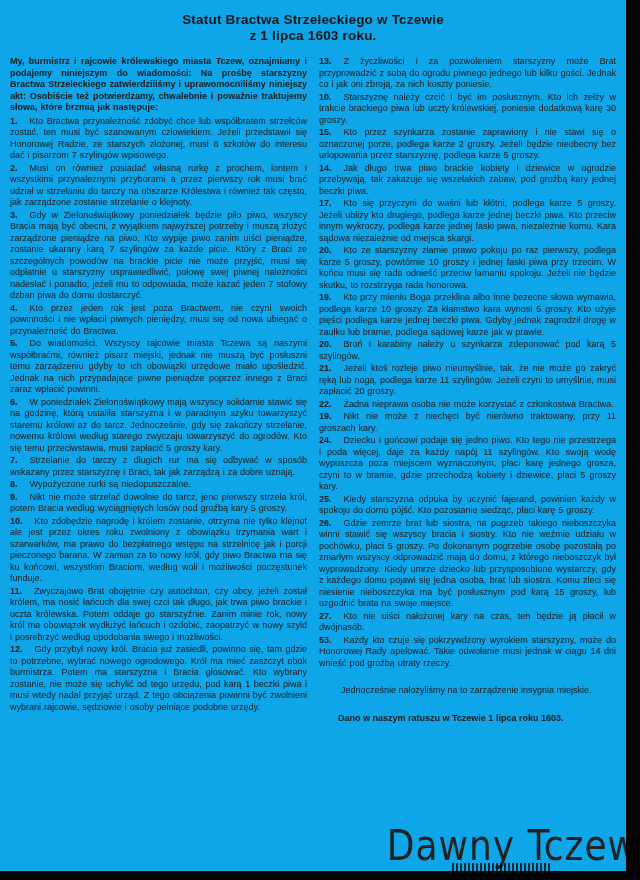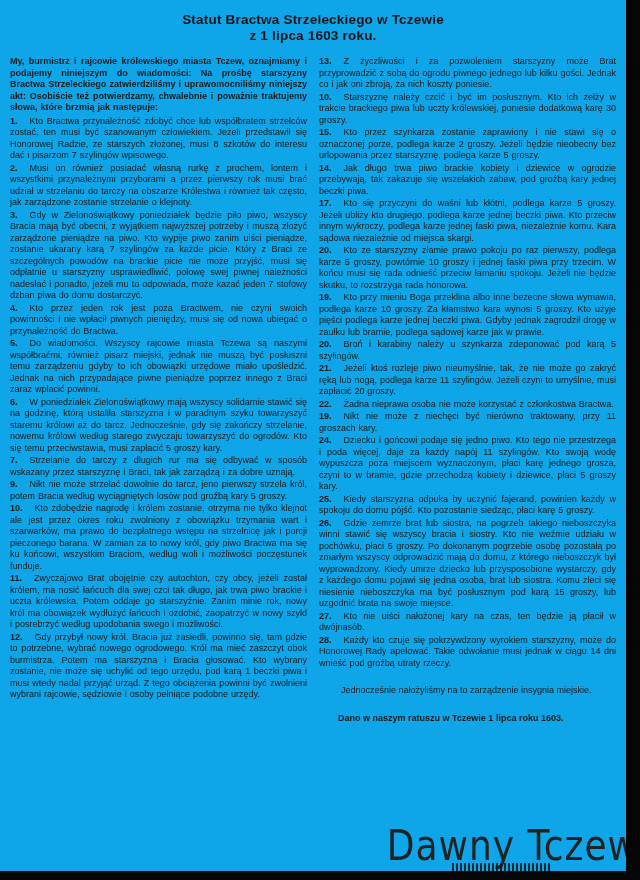--- a/index.html
+++ b/index.html
@@ -61,20 +61,21 @@
     <div class="col">
       <p class="intro">My, burmistrz i rajcowie królewskiego miasta Tczew, oznajmiamy i podajemy niniejszym do wiadomości: Na prośbę starszyzny Bractwa Strzeleckiego zatwierdziliśmy i uprawomocniliśmy niniejszy akt: Osobiście też potwierdzamy, chwalebnie i poważnie traktujemy słowa, które brzmią jak następuje:</p>
       <div>
           <p class="para"><span class="num">1.</span>Kto Bractwa przynależność zdobyć chce lub współbratem strzelców zostać, ten musi być szanowanym człowiekiem. Jeżeli przedstawił się Honorowej Radzie, ze starszych złożonej, musi 8 szkotów do interesu dać i pisarzom 7 szylingów wpisowego.</p>
           <p class="para"><span class="num">2.</span>Musi on również posiadać własną rurkę z prochem, lontem i wszystkimi przynależnymi przyborami a przez pierwszy rok musi brać udział w strzelaniu do tarczy na obszarze Królestwa i również tak często, jak zarządzone zostanie strzelanie o klejnoty.</p>
           <p class="para"><span class="num">3.</span>Gdy w Zielonoświątkowy poniedziałek będzie piło piwo, wszyscy Bracia mają być obecni, z wyjątkiem najwyższej potrzeby i muszą złożyć zarządzone pieniądze na piwo. Kto wypije piwo zanim uiści pieniądze, zostanie ukarany karą 7 szylingów za każde picie. Który z Braci ze szczególnych powodów na brackie picie nie może przyjść, musi się odpłatnie u starszyzny usprawiedliwić, połowę swej piwnej należności nadesłać i ponadto, jeżeli mu to odpowiada, może kazać jeden 7 stofowy dzban piwa do domu dostarczyć.</p>
           <p class="para"><span class="num">4.</span>Kto przez jeden rok jest poza Bractwem, nie czyni swoich powinności i nie wpłacił piwnych pieniędzy, musi się od nowa ubiegać o przynależność do Bractwa.</p>
           <p class="para"><span class="num">5.</span>Do wiadomości. Wszyscy rajcowie miasta Tczewa są naszymi współbraćmi, również pisarz miejski, jednak nie muszą być posłuszni temu zarządzeniu gdyby to ich obowiązki urzędowe miało upośledzić. Jednak na nich przypadające piwne pieniądze poprzez innego z Braci zaraz wpłacić powinni.</p>
           <p class="para"><span class="num">6.</span>W poniedziałek Zielonoświątkowy mają wszyscy solidarnie stawić się na godzinę, którą ustaliła starszyzna i w paradnym szyku towarzyszyć staremu królowi aż do tarcz. Jednocześnie, gdy się zakończy strzelanie, nowemu królowi według starego zwyczaju towarzyszyć do ogrodów. Kto się temu przeciwstawia, musi zapłacić 5 groszy kary.</p>
           <p class="para"><span class="num">7.</span>Strzelanie do tarczy z długich rur ma się odbywać w sposób wskazany przez starszyznę i Braci, tak jak zarządzą i za dobre uznają.</p>
+          <p class="para"><span class="num">8.</span>Wypożyczone rurki są niedopuszczalne.</p>
           <p class="para"><span class="num">9.</span>Nikt nie może strzelać dowolnie do tarcz, jeno pierwszy strzela król, potem Bracia według wyciągniętych losów pod groźbą kary 5 groszy.</p>
           <p class="para"><span class="num">10.</span>Kto zdobędzie nagrodę i królem zostanie, otrzyma nie tylko klejnot ale jest przez okres roku zwolniony z obowiązku trzymania wart i szarwarków, ma prawo do bezpłatnego wstępu na strzelnicę jak i porcji pieczonego barana. W zamian za to nowy król, gdy piwo Bractwa ma się ku końcowi, wszystkim Braciom, według woli i możliwości poczęstunek funduje.</p>
           <p class="para"><span class="num">11.</span>Zwyczajowo Brat obojętnie czy autochton, czy obcy, jeżeli został królem, ma nosić łańcuch dla swej czci tak długo, jak trwa piwo brackie i uczta królewska. Potem oddaje go starszyźnie. Zanim minie rok, nowy król ma obowiązek wydłużyć łańcuch i ozdobić, zaopatrzyć w nowy szyld i posrebrzyć według upodobania swego i możliwości.</p>
           <p class="para"><span class="num">12.</span>Gdy przybył nowy król. Bracia już zasiedli, powinno się, tam gdzie to potrzebne, wybrać nowego ogrodowego. Król ma mieć zaszczyt obok burmistrza. Potem ma starszyzna i Bracia głosować. Kto wybrany zostanie, nie może się uchylić od tego urzędu, pod karą 1 beczki piwa i musi wtedy nadal przyjąć urząd. Z tego obciążenia powinni być zwolnieni wybrani rajcowie, sędziowie i osoby pełniące podobne urzędy.</p>
         </div>
     </div>
     <div class="col">
       <div>
           <p class="para"><span class="num">13.</span>Z życzliwości i za pozwoleniem starszyzny może Brat przyprowadzić z sobą do ogrodu piwnego jednego lub kilku gości. Jednak co i jak oni zbroją, za nich koszty poniesie.</p>
           <p class="para"><span class="num">10.</span>Starszyznę należy czcić i być im posłusznym. Kto ich zelży w trakcie brackiego piwa lub uczty królewskiej, poniesie dodatkową karę 30 groszy.</p>
@@ -84,21 +85,21 @@
           <p class="para"><span class="num">20.</span>Kto ze starszyzny złamie prawo pokoju po raz pierwszy, podlega karze 5 groszy, powtórnie 10 groszy i jednej faski piwa przy trzecim. W końcu musi się rada odnieść przeciw łamaniu spokoju. Jeżeli nie będzie skutku, to rozstrzyga rada honorowa.</p>
           <p class="para"><span class="num">19.</span>Kto przy mieniu Boga przeklina albo inne bezecne słowa wymawia, podlega karze 10 groszy. Za kłamstwo kara wynosi 5 groszy. Kto użyje pięści podlega karze jednej beczki piwa. Gdyby jednak zagrodził drogę w zaułku lub bramie, podlega sądowej karze jak w prawie.</p>
           <p class="para"><span class="num">20.</span>Broń i karabiny należy u szynkarza zdeponować pod karą 5 szylingów.</p>
           <p class="para"><span class="num">21.</span>Jeżeli ktoś rozleje piwo nieumyślnie, tak, że nie może go zakryć ręką lub nogą, podlega karze 11 szylingów. Jeżeli czyni to umyślnie, musi zapłacić 20 groszy.</p>
           <p class="para"><span class="num">22.</span>Żadna nieprawa osoba nie może korzystać z członkostwa Bractwa.</p>
           <p class="para"><span class="num">19.</span>Nikt nie może z niechęci być nierówno traktowany, przy 11 groszach kary.</p>
           <p class="para"><span class="num">24.</span>Dziecku i gońcowi podaje się jedno piwo. Kto tego nie przestrzega i poda więcej, daje za każdy napój 11 szylingów. Kto swoją wodę wypuszcza poza miejscem wyznaczonym, płaci karę jednego grosza, czyni to w bramie, gdzie przechodzą kobiety i dziewice, płaci 5 groszy kary.</p>
           <p class="para"><span class="num">25.</span>Kiedy starszyzna odpuka by uczynić fajerand, powinien każdy w spokoju do domu pójść. Kto pozostanie siedząc, płaci karę 5 groszy.</p>
           <p class="para"><span class="num">26.</span>Gdzie zemrze brat lub siostra, na pogrzeb takiego nieboszczyka winni stawić się wszyscy bracia i siostry. Kto nie weźmie udziału w pochówku, płaci 5 groszy. Po dokonanym pogrzebie osobę pozostałą po zmarłym wszyscy odprowadzić mają do domu, z którego nieboszczyk był wyprowadzony. Kiedy umrze dziecko lub przysposobione wystarczy, gdy z każdego domu pojawi się jedna osoba, brat lub siostra. Komu zleci się niesienie nieboszczyka ma być posłusznym pod karą 15 groszy, lub uzgodnić brata na swoje miejsce.</p>
           <p class="para"><span class="num">27.</span>Kto nie uiści nałożonej kary na czas, ten będzie ją płacił w dwójnasób.</p>
-          <p class="para"><span class="num">28.</span>Każdy kto czuje się pokrzywdzony wyrokiem starszyzny, może do Honorowej Rady apelować. Takie odwołanie musi jednak w ciągu 14 dni wnieść pod groźbą utraty rzeczy.</p>
+          <p class="para"><span class="num">53.</span>Każdy kto czuje się pokrzywdzony wyrokiem starszyzny, może do Honorowej Rady apelować. Takie odwołanie musi jednak w ciągu 14 dni wnieść pod groźbą utraty rzeczy.</p>
         </div>
       <div class="closing">
         <p class="note">Jednocześnie nałożyliśmy na to zarządzenie insygnia miejskie.</p>
         <p class="dateline">Dano w naszym ratuszu w Tczewie 1 lipca roku 1603.</p>
       </div>
     </div>
   </div>
 </div>
 
 <div class="watermark">Dawny Tczew</div>

